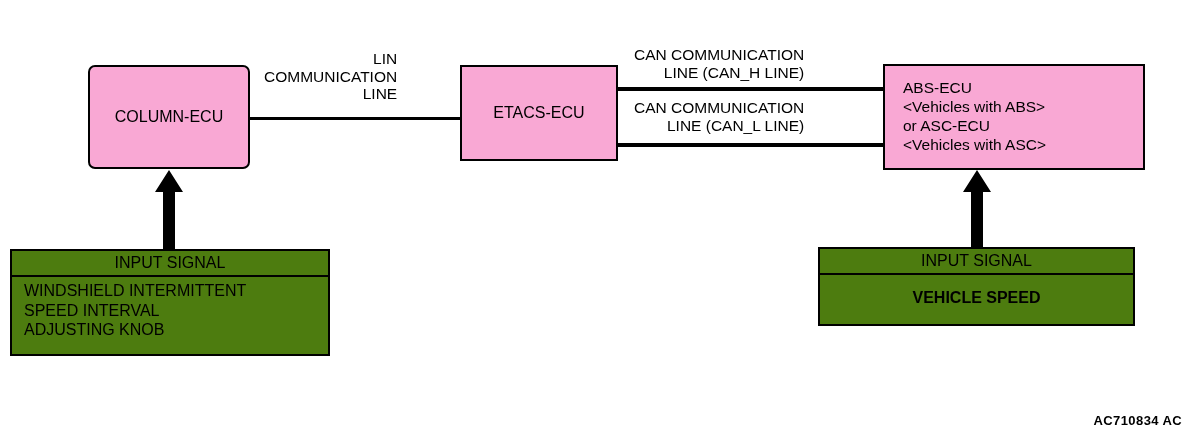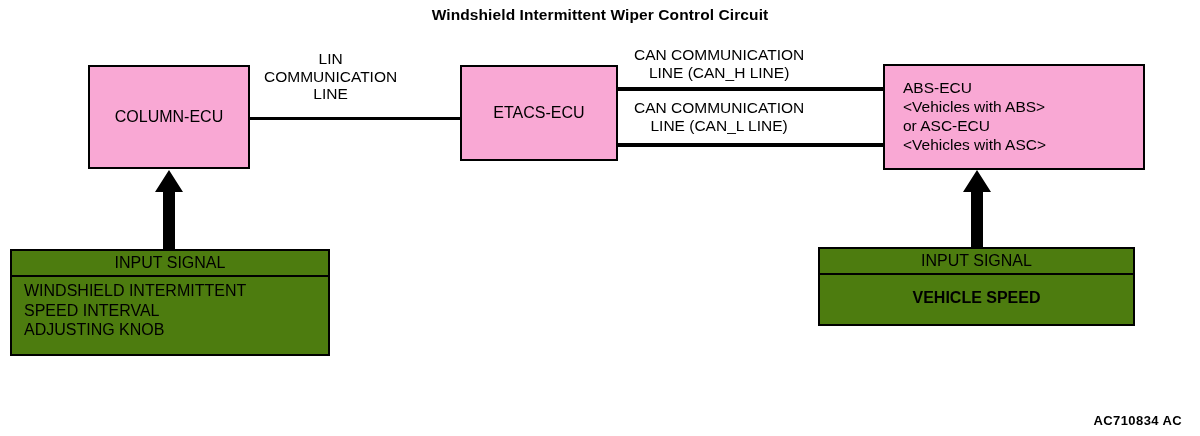--- a/index.html
+++ b/index.html
@@ -40,21 +40,21 @@
     box-sizing: border-box;
     display: flex;
     align-items: center;
     font-size: 16px;
     line-height: 1.18;
   }
   .ecu-box.centered { justify-content: center; text-align: center; }
   .ecu-box.left-align { justify-content: flex-start; text-align: left; }
 
   #column-ecu-box {
-    left: 88px; top: 65px; width: 162px; height: 104px;
+    left: 88px; top: 65px; width: 162px; height: 104px; border-radius: 7px;
   }
   #etacs-ecu-box {
     left: 460px; top: 65px; width: 158px; height: 96px;
   }
   #abs-ecu-box {
     left: 883px; top: 64px; width: 262px; height: 106px;
     padding-left: 18px;
   }
   #abs-ecu-label { white-space: pre-line; line-height: 1.22; font-size: 15.5px; }
 
@@ -65,21 +65,21 @@
   }
   #lin-wire   { left: 250px; top: 117px; width: 211px; }
   #can-h-wire { left: 618px; top: 87px;  width: 266px; height: 4px; }
   #can-l-wire { left: 618px; top: 143px; width: 266px; height: 4px; }
 
   
   .wire-label {
     font-size: 15.5px;
     line-height: 1.13;
     white-space: pre-line;
-    text-align: center;
+    text-align: right;
   }
   #lin-label   { left: 264px; top: 50px; }
   #can-h-label { left: 634px; top: 46px; }
   #can-l-label { left: 634px; top: 99px; }
 
   
   .signal-box {
     border: 2.5px solid #000;
     background: #4d7c0f;
     box-sizing: border-box;
@@ -120,21 +120,20 @@
     font-size: 13px;
     font-weight: bold;
     letter-spacing: 0.4px;
   }
 </style>
 </head>
 <body>
 
 <div id="canvas">
 
-  <div class="abs" id="diagram-title">Windshield Intermittent Wiper Control Circuit</div>
 
   <div class="abs ecu-box centered" id="column-ecu-box">
     <span>COLUMN-ECU</span>
   </div>
 
   <div class="abs wire" id="lin-wire"></div>
   <div class="abs wire-label" id="lin-label">LIN
 COMMUNICATION
 LINE</div>
 

